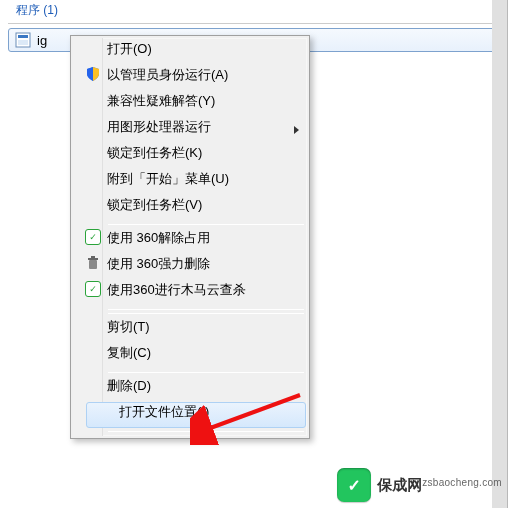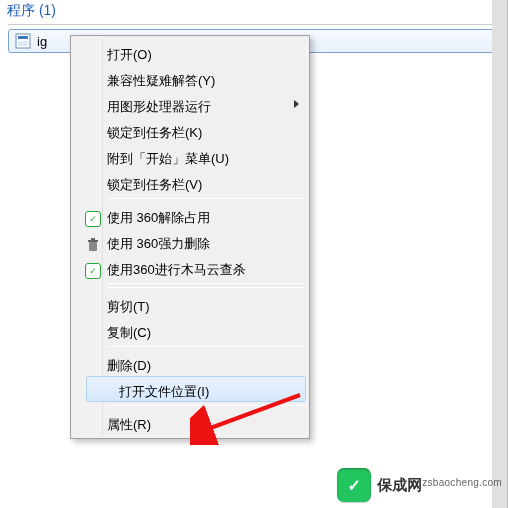--- a/index.html
+++ b/index.html
@@ -15,23 +15,23 @@
   .results-pane {
     position: absolute;
     top: 0;
     left: 0;
     width: 100%;
     height: 100%;
     background: #fff;
     border-right: 1px solid #b8b8b8;
   }
   .section-header {
-    padding: 2px 10px 4px 7px;
+    padding: 2px 10px 4px 16px;
     color: #1e5db8;
-    font-size: 14px;
+    font-size: 12px;
   }
   .section-rule {
     border: none;
     border-top: 1px solid #ccc;
     margin: 0 8px 4px 8px;
   }
   .result-item {
     margin: 0 8px;
     padding: 3px 6px;
     border: 1px solid #7da2ce;
@@ -53,21 +53,21 @@
     background: #f0f0f0;
     border: 1px solid #a0a0a0;
     box-shadow: 3px 3px 6px rgba(0,0,0,0.25);
     padding: 2px;
   }
   .menu-inner {
     border: 1px solid #f7f7f7;
   }
   .menu-item {
     display: flex;
-    align-items: flex-end;
+    align-items: flex-start;
     height: 26px;
     padding: 0 20px 0 4px;
     position: relative;
     border: 1px solid transparent;
     border-radius: 3px;
   }
   .menu-item.highlight {
     background: linear-gradient(#eaf3fd, #d5e8fc);
     border: 1px solid #aed1f4;
     margin-left: 12px;
@@ -162,20 +162,31 @@
 </div>
 
 <div class="context-menu">
   <div class="icon-col-bg"></div>
   <div class="menu-inner" id="menu-inner">
       <div class="menu-item">
         <span class="menu-icon-col"></span>
         <span class="menu-label">打开(O)</span>
       </div>
       <div class="menu-item">
+        <span class="menu-icon-col">
+          <svg width="16" height="16" viewBox="0 0 16 16">
+            <path d="M8 1 L14 3 V8 C14 12 8 15 8 15 C8 15 2 12 2 8 V3 Z" fill="#3b82f6"></path>
+            <path d="M8 1 L14 3 V8 C14 12 8 15 8 15 V1 Z" fill="#fbbf24"></path>
+            <path d="M8 1 L8 15 C8 15 2 12 2 8 V3 Z" fill="#2563eb"></path>
+            <rect x="7" y="2" width="2" height="12" fill="#fff" opacity="0"></rect>
+          </svg>
+        </span>
+        <span class="menu-label">以管理员身份运行(A)</span>
+      </div>
+      <div class="menu-item">
         <span class="menu-icon-col"></span>
         <span class="menu-label">兼容性疑难解答(Y)</span>
       </div>
       <div class="menu-item">
         <span class="menu-icon-col"></span>
         <span class="menu-label">用图形处理器运行</span>
         <span class="submenu-arrow"></span>
       </div>
       <div class="menu-item">
         <span class="menu-icon-col"></span>
@@ -225,24 +236,20 @@
       <div class="menu-separator"></div>
       <div class="menu-item">
         <span class="menu-icon-col"></span>
         <span class="menu-label">删除(D)</span>
       </div>
       <div class="menu-item highlight">
         <span class="menu-icon-col"></span>
         <span class="menu-label">打开文件位置(I)</span>
       </div>
       <div class="menu-separator"></div>
-      <div class="menu-item">
-        <span class="menu-icon-col"></span>
-        <span class="menu-label">属性(R)</span>
-      </div>
     </div>
 </div>
 
 <svg class="red-arrow" width="120" height="60">
   <defs>
     <marker id="ah" markerWidth="14" markerHeight="12" refX="2" refY="6" orient="auto">
       <polygon points="0,0 14,6 0,12" fill="#e11"></polygon>
     </marker>
   </defs>
   <line x1="110" y1="10" x2="15" y2="45" stroke="#e11" stroke-width="4" marker-end="url(#ah)"></line>

